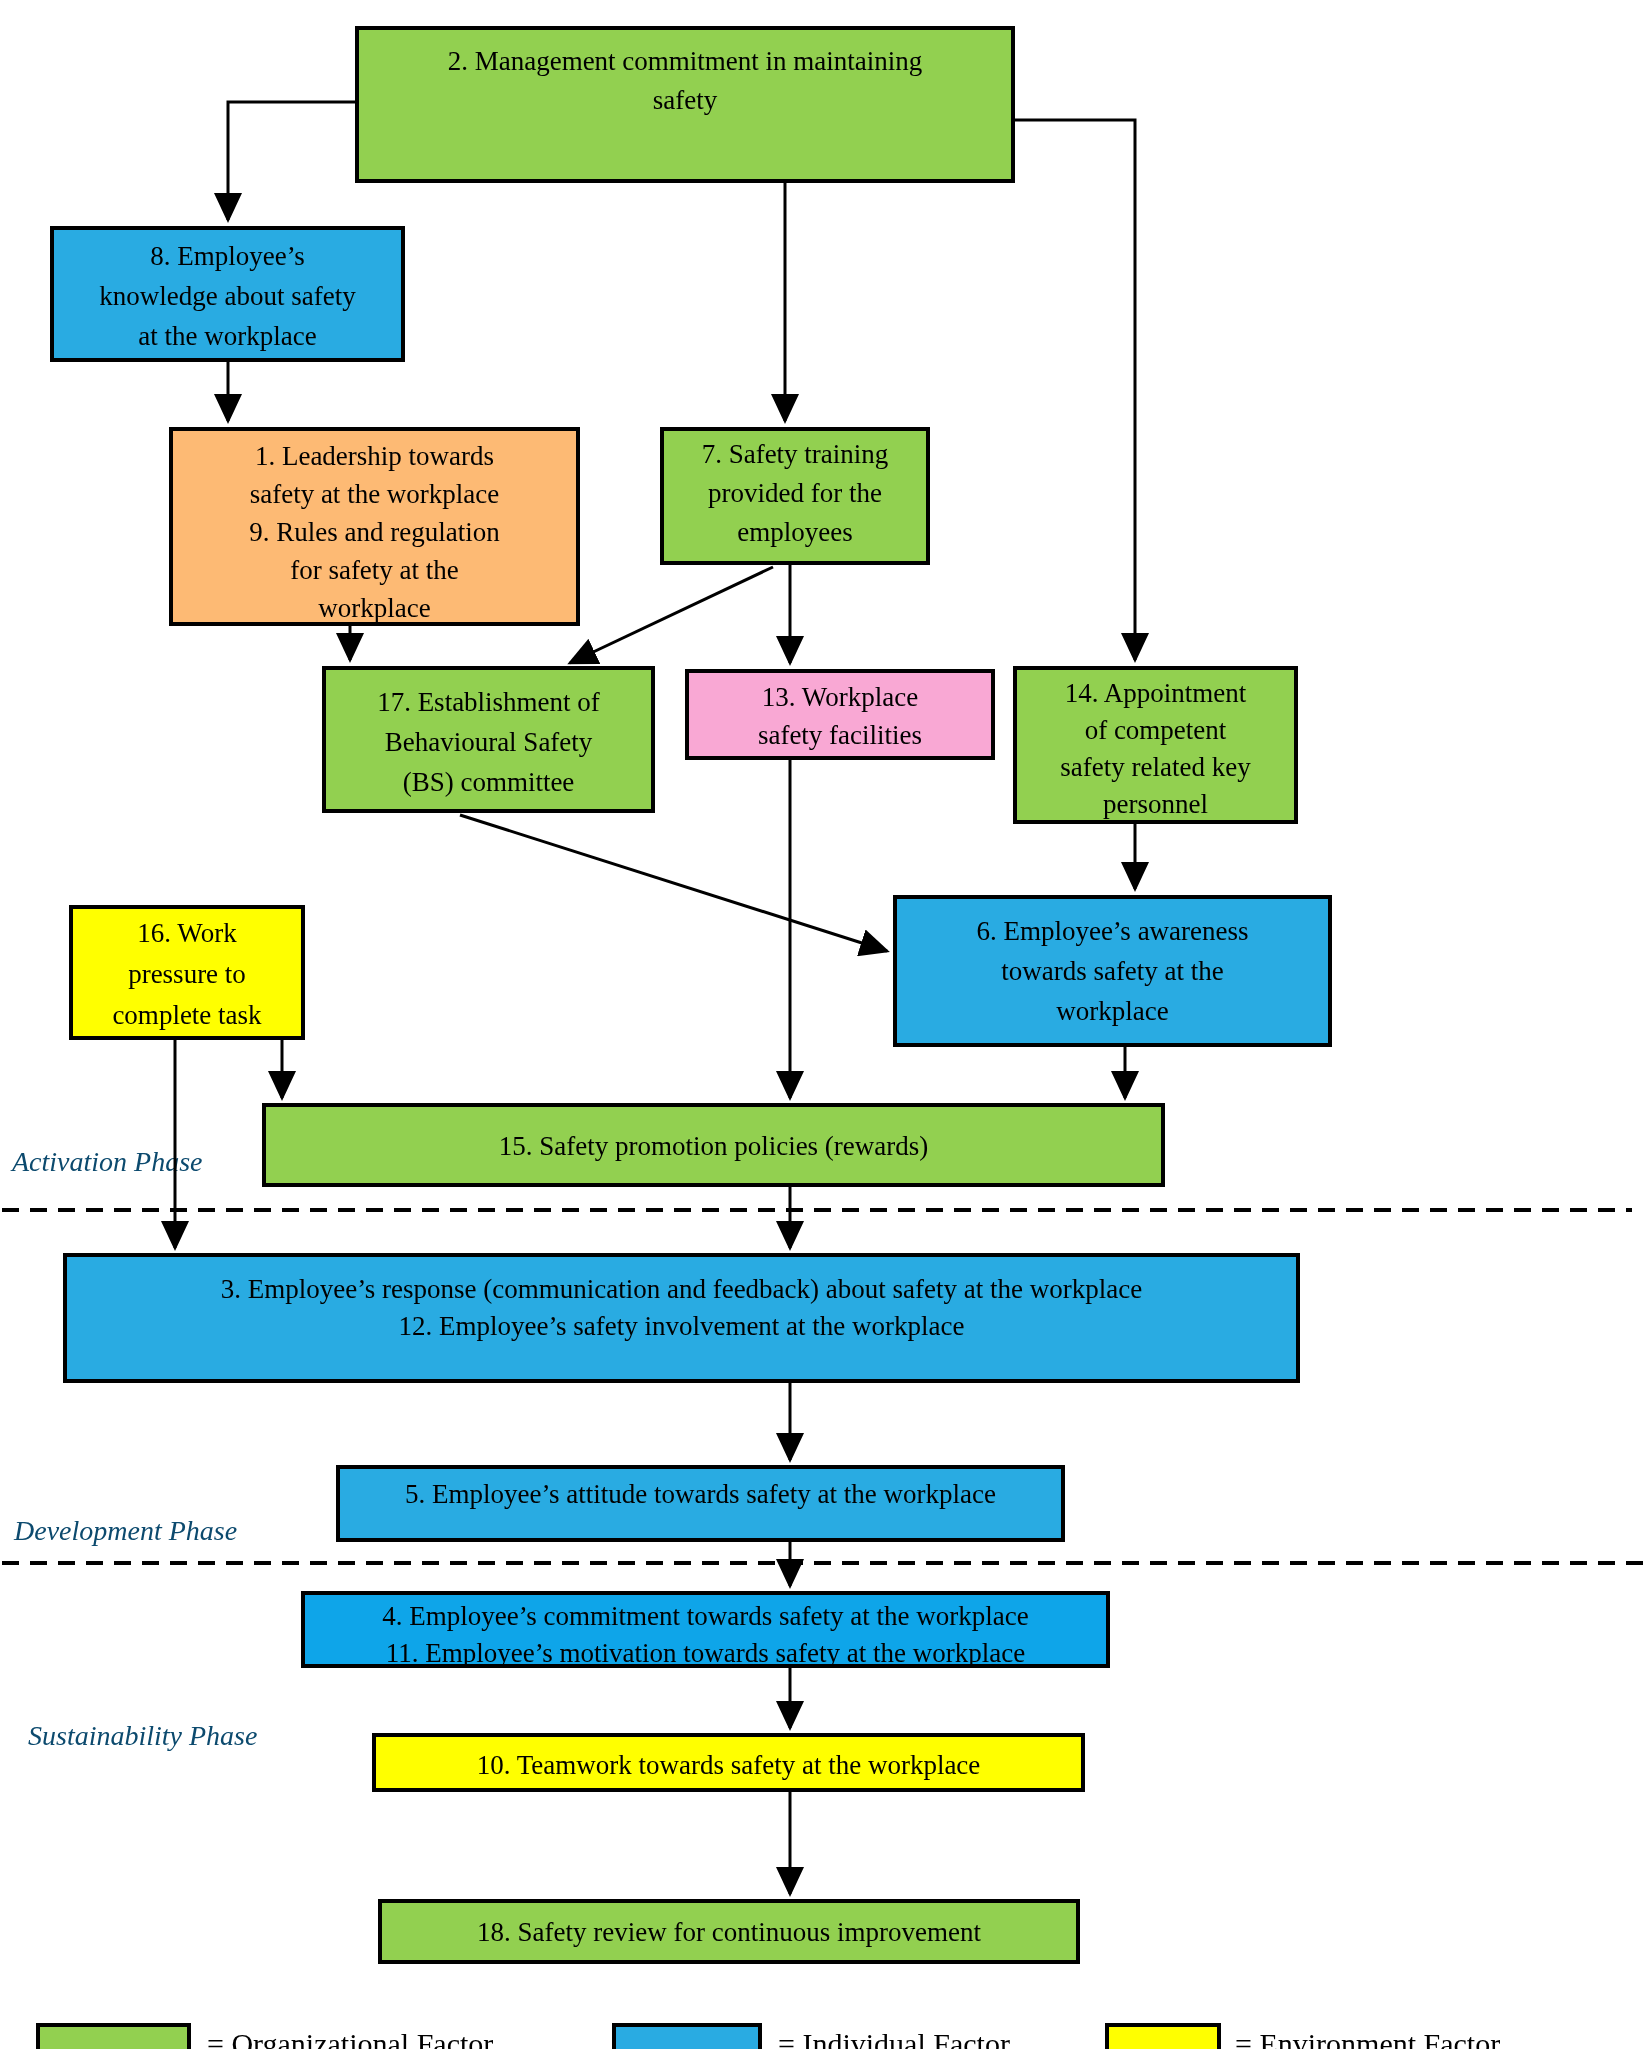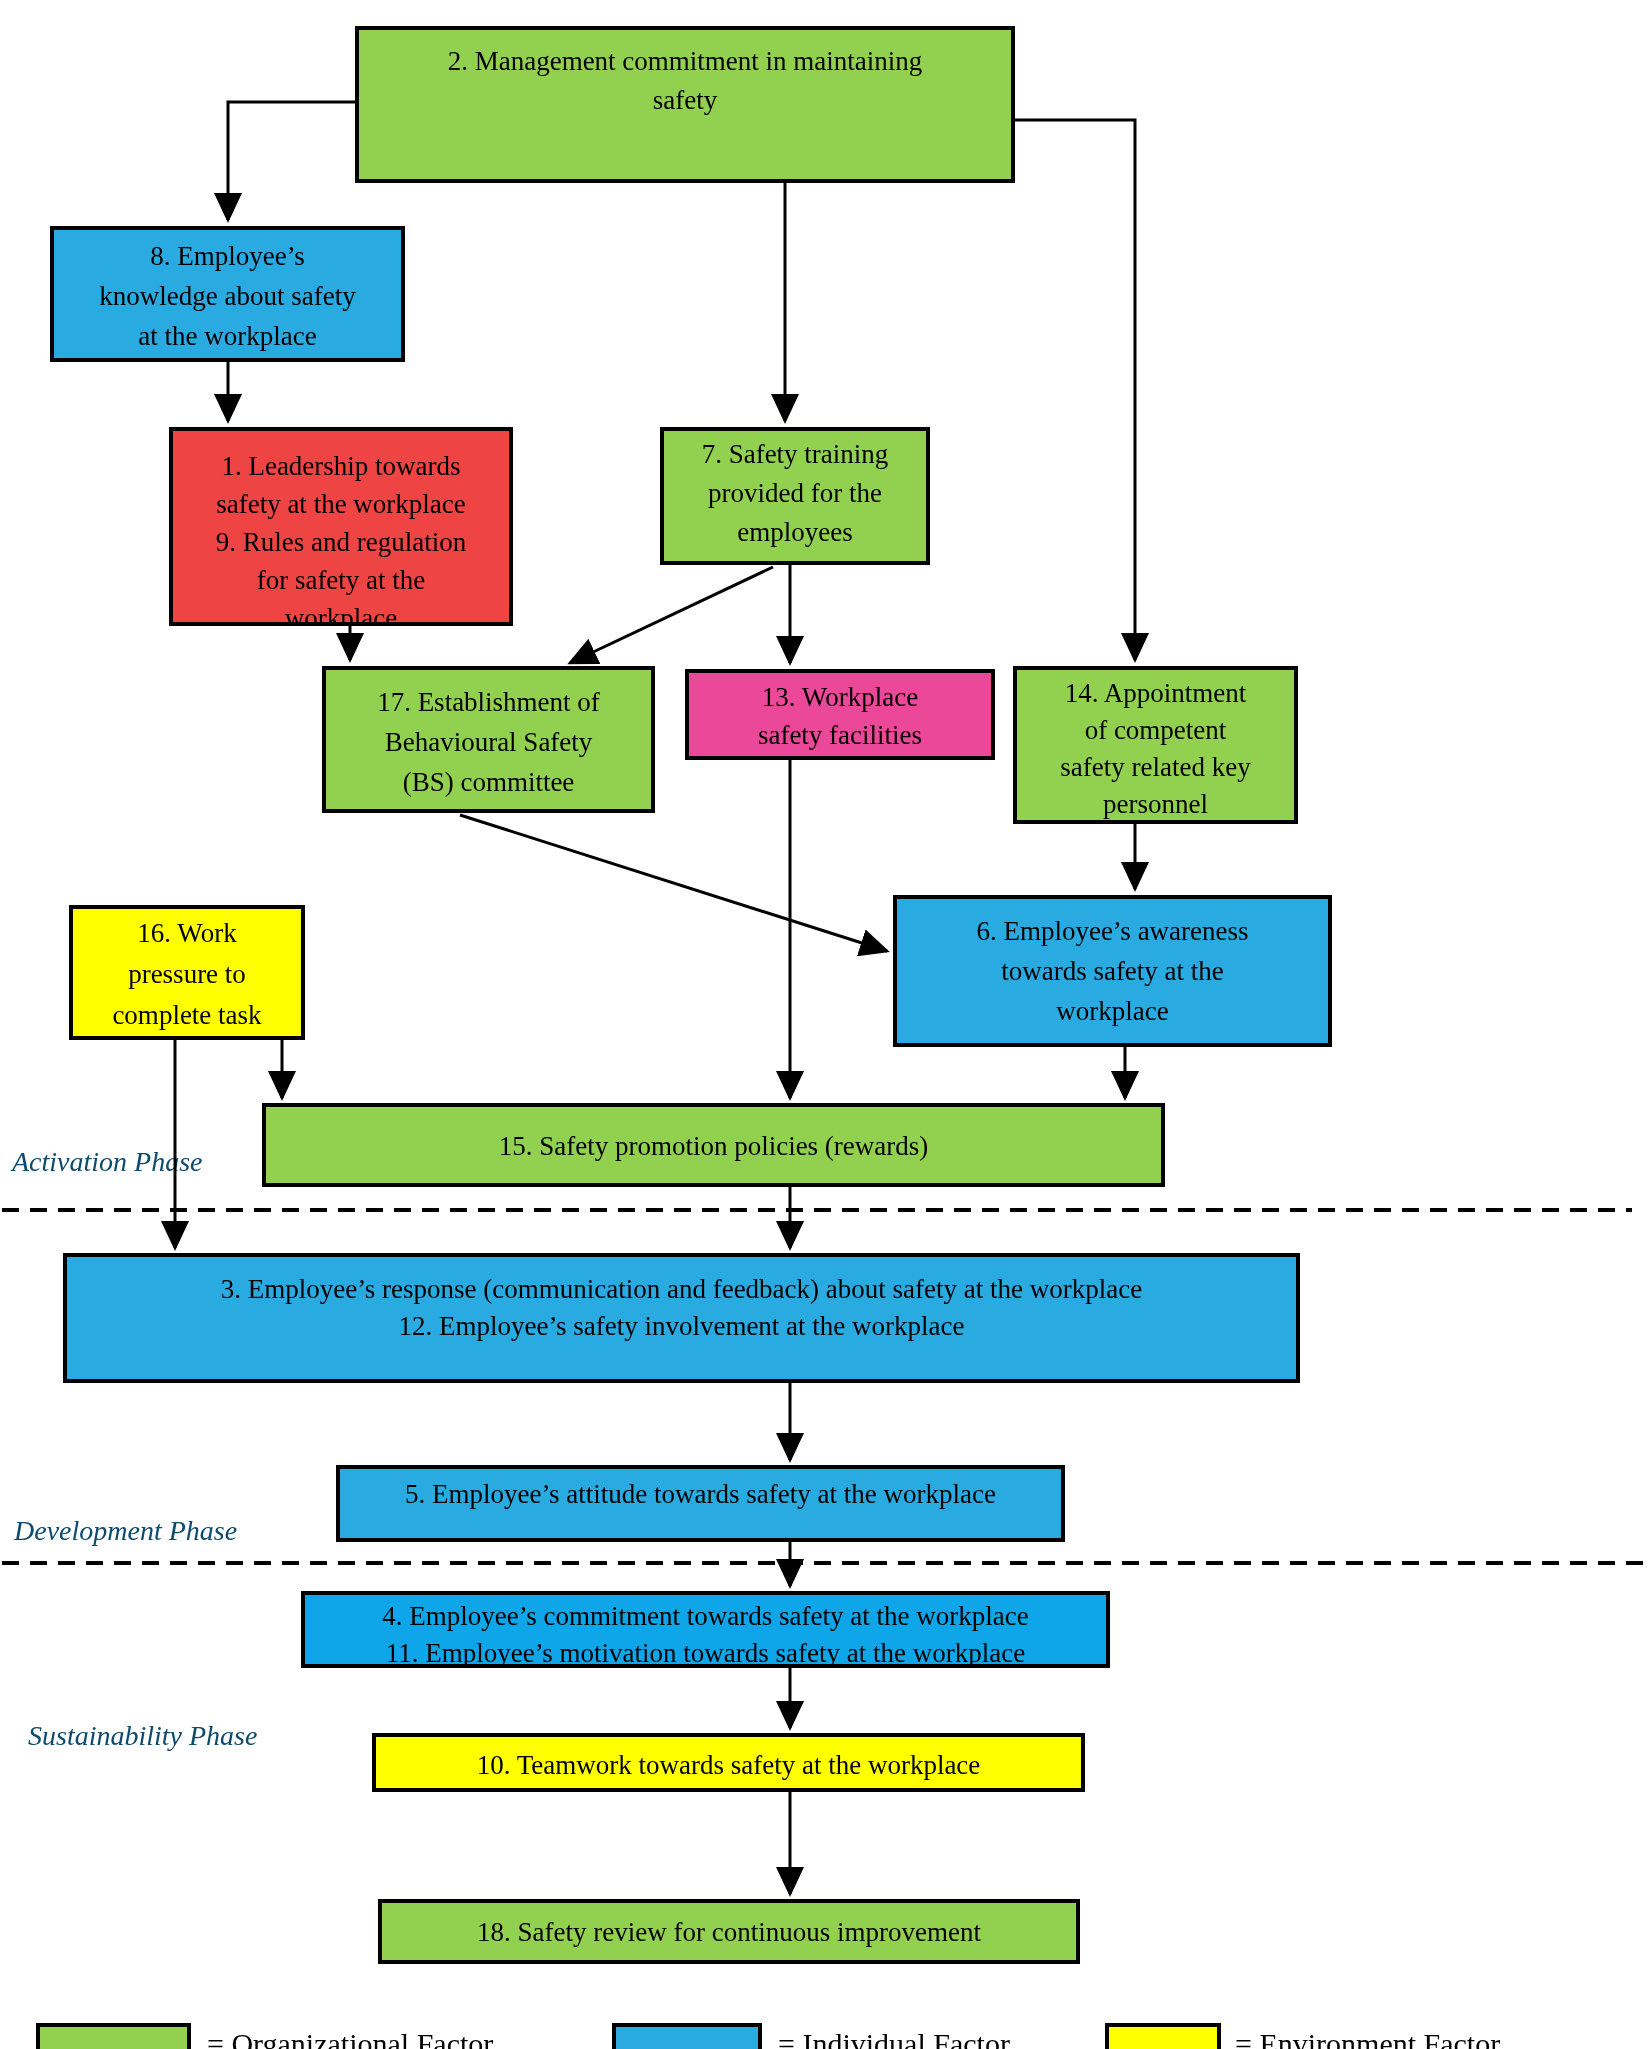--- a/index.html
+++ b/index.html
@@ -88,41 +88,41 @@
     <span class="ln">2. Management commitment in maintaining</span>
     <span class="ln">safety</span>
   </div>
 
   <div class="node" style="left: 50px; top: 206px; width: 355px; height: 136px; padding-top: 6px; line-height: 40px; background: rgb(41, 171, 226);">
     <span class="ln">8. Employee’s</span>
     <span class="ln">knowledge about safety</span>
     <span class="ln">at the workplace</span>
   </div>
 
-  <div class="node" style="left: 169px; top: 407px; width: 344px; height: 199px; padding-top: 16px; line-height: 38px; background: #ef4444;">
+  <div class="node" style="left: 169px; top: 407px; width: 411px; height: 199px; padding-top: 6px; line-height: 38px; background: #fdba74;">
     <span class="ln">1. Leadership towards</span>
     <span class="ln">safety at the workplace</span>
     <span class="ln">9. Rules and regulation</span>
     <span class="ln">for safety at the</span>
     <span class="ln">workplace</span>
   </div>
 
   <div class="node" style="left: 660px; top: 407px; width: 270px; height: 138px; padding-top: 4px; background: rgb(146, 208, 80);">
     <span class="ln">7. Safety training</span>
     <span class="ln">provided for the</span>
     <span class="ln">employees</span>
   </div>
 
   <div class="node" style="left: 322px; top: 646px; width: 333px; height: 147px; padding-top: 12px; line-height: 40px; background: rgb(146, 208, 80);">
     <span class="ln">17. Establishment of</span>
     <span class="ln">Behavioural Safety</span>
     <span class="ln">(BS) committee</span>
   </div>
 
-  <div class="node" style="left: 685px; top: 649px; width: 310px; height: 91px; padding-top: 5px; line-height: 38px; background: #ec4899;">
+  <div class="node" style="left: 685px; top: 649px; width: 310px; height: 91px; padding-top: 5px; line-height: 38px; background: #f9a8d4;">
     <span class="ln">13. Workplace</span>
     <span class="ln">safety facilities</span>
   </div>
 
   <div class="node" style="left: 1013px; top: 646px; width: 285px; height: 158px; padding-top: 5px; line-height: 37px; background: rgb(146, 208, 80);">
     <span class="ln">14. Appointment</span>
     <span class="ln">of competent</span>
     <span class="ln">safety related key</span>
     <span class="ln">personnel</span>
   </div>

